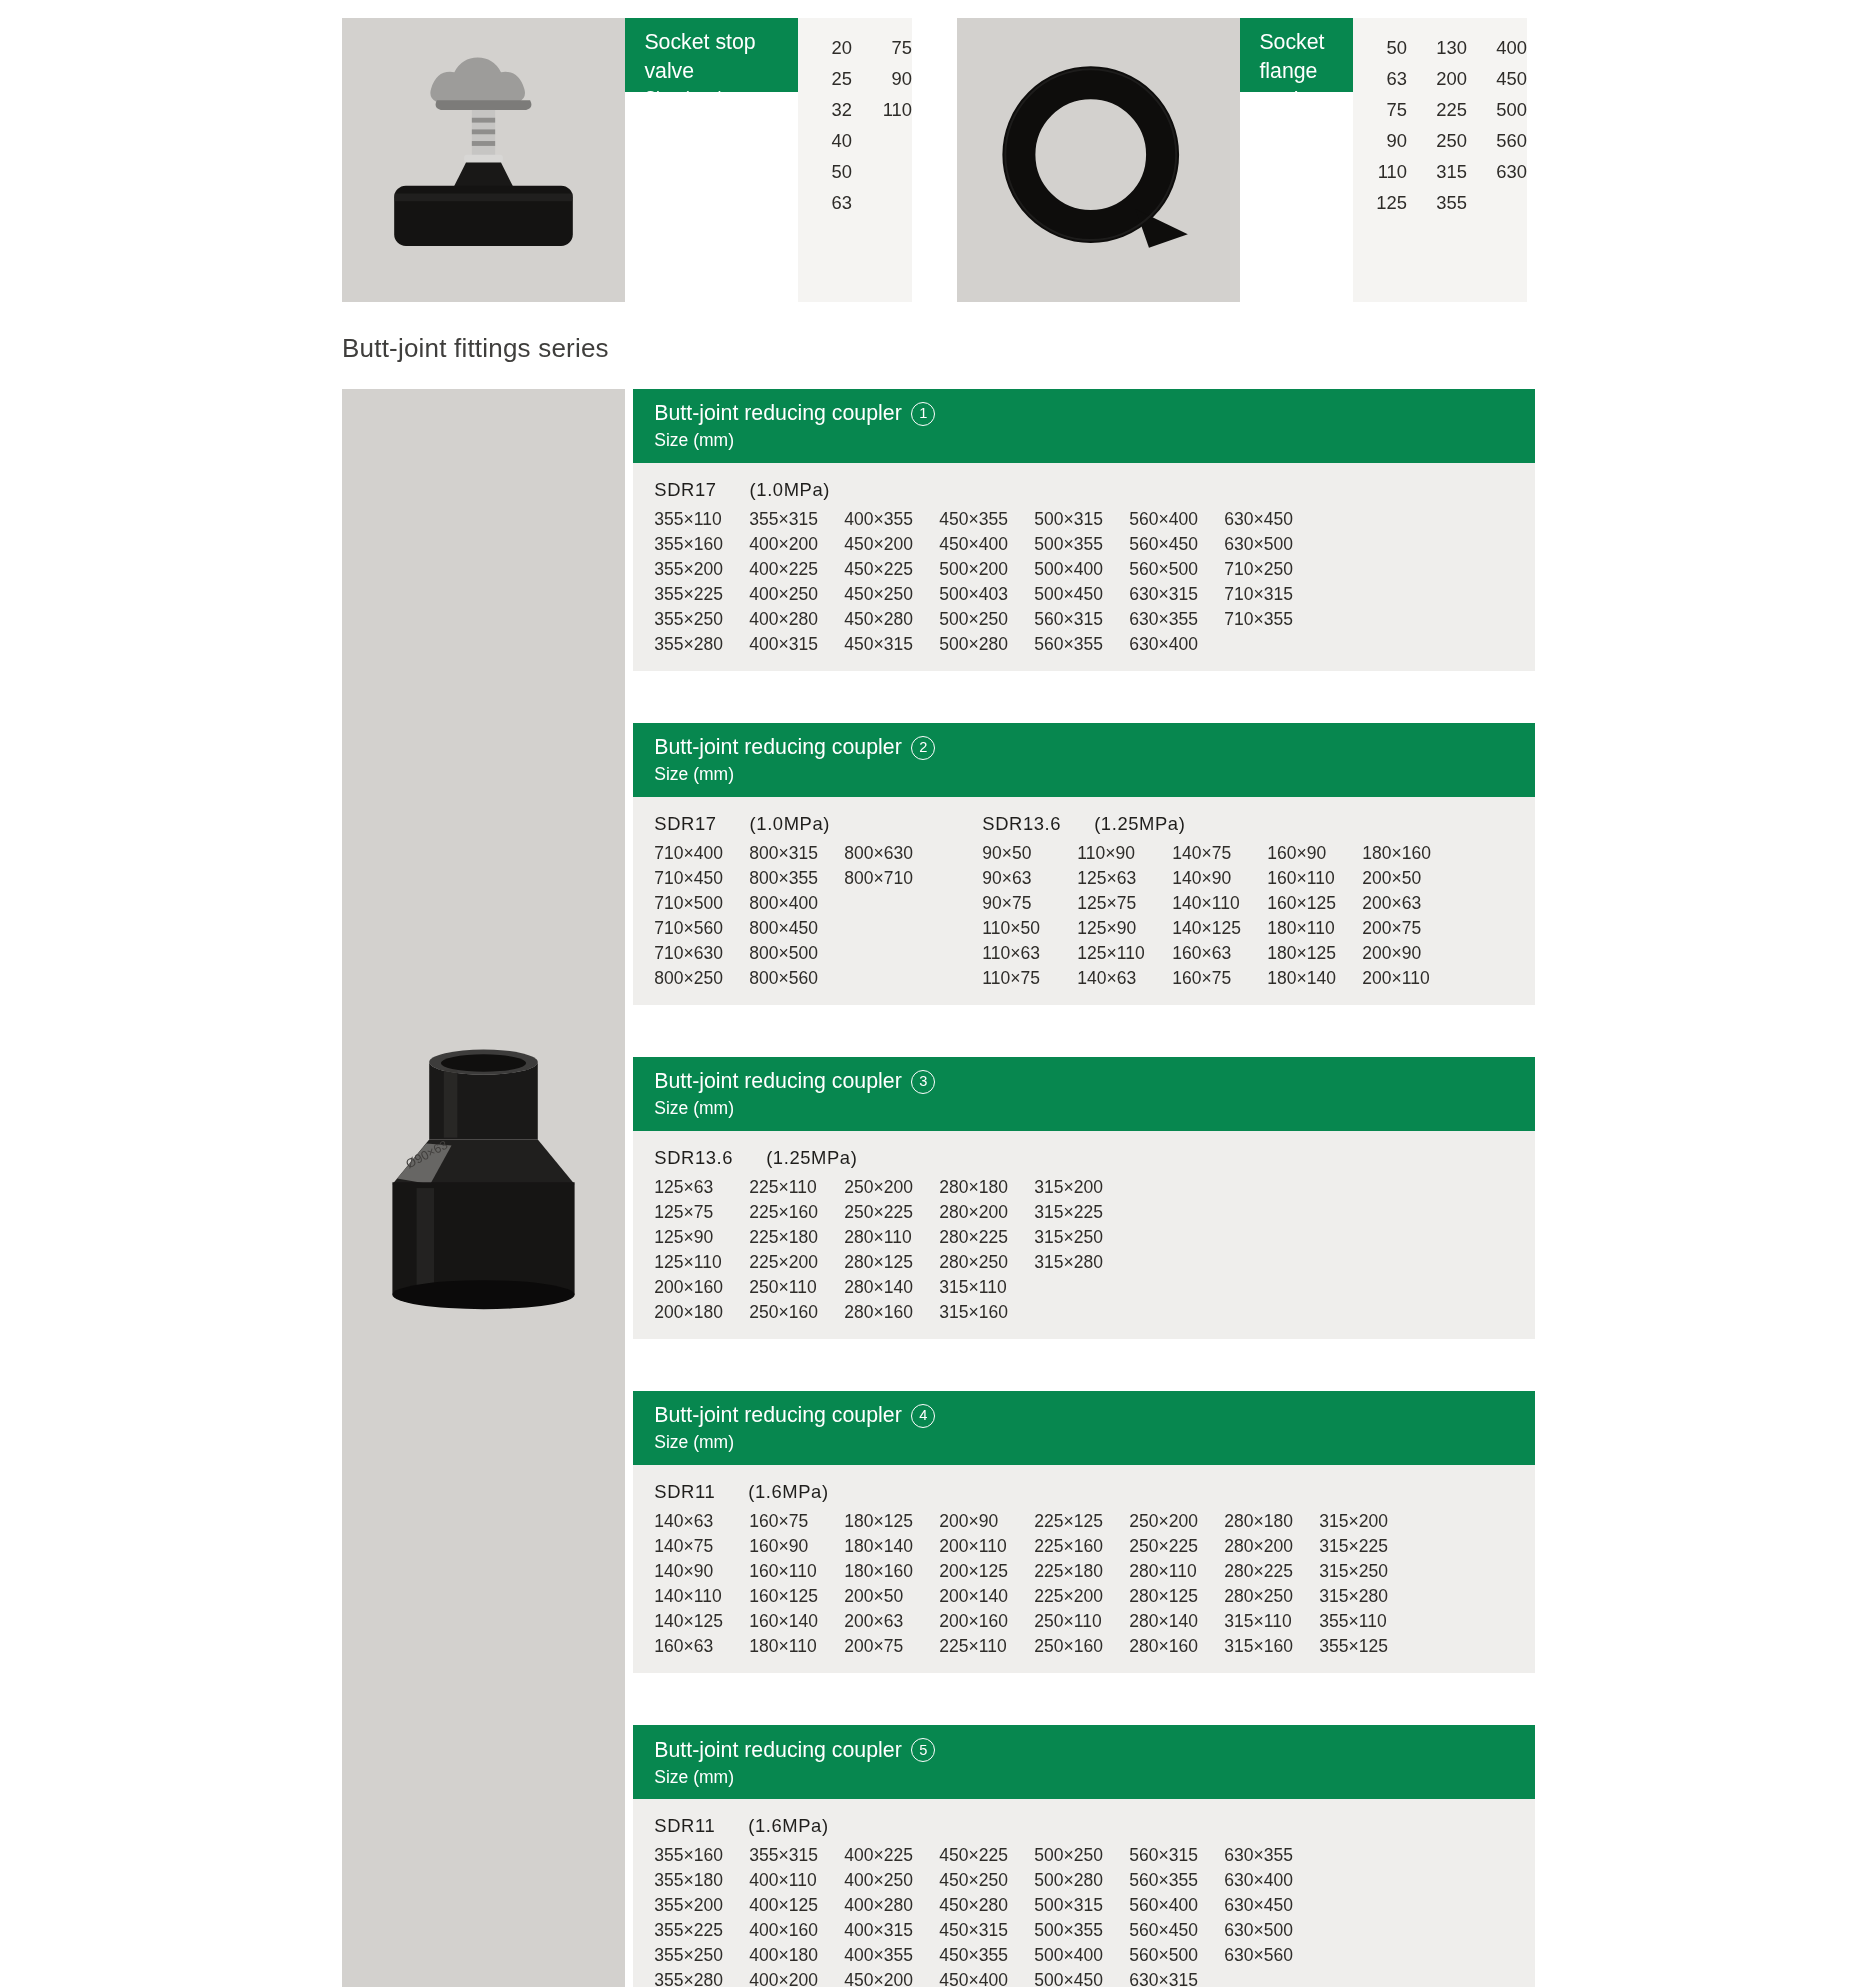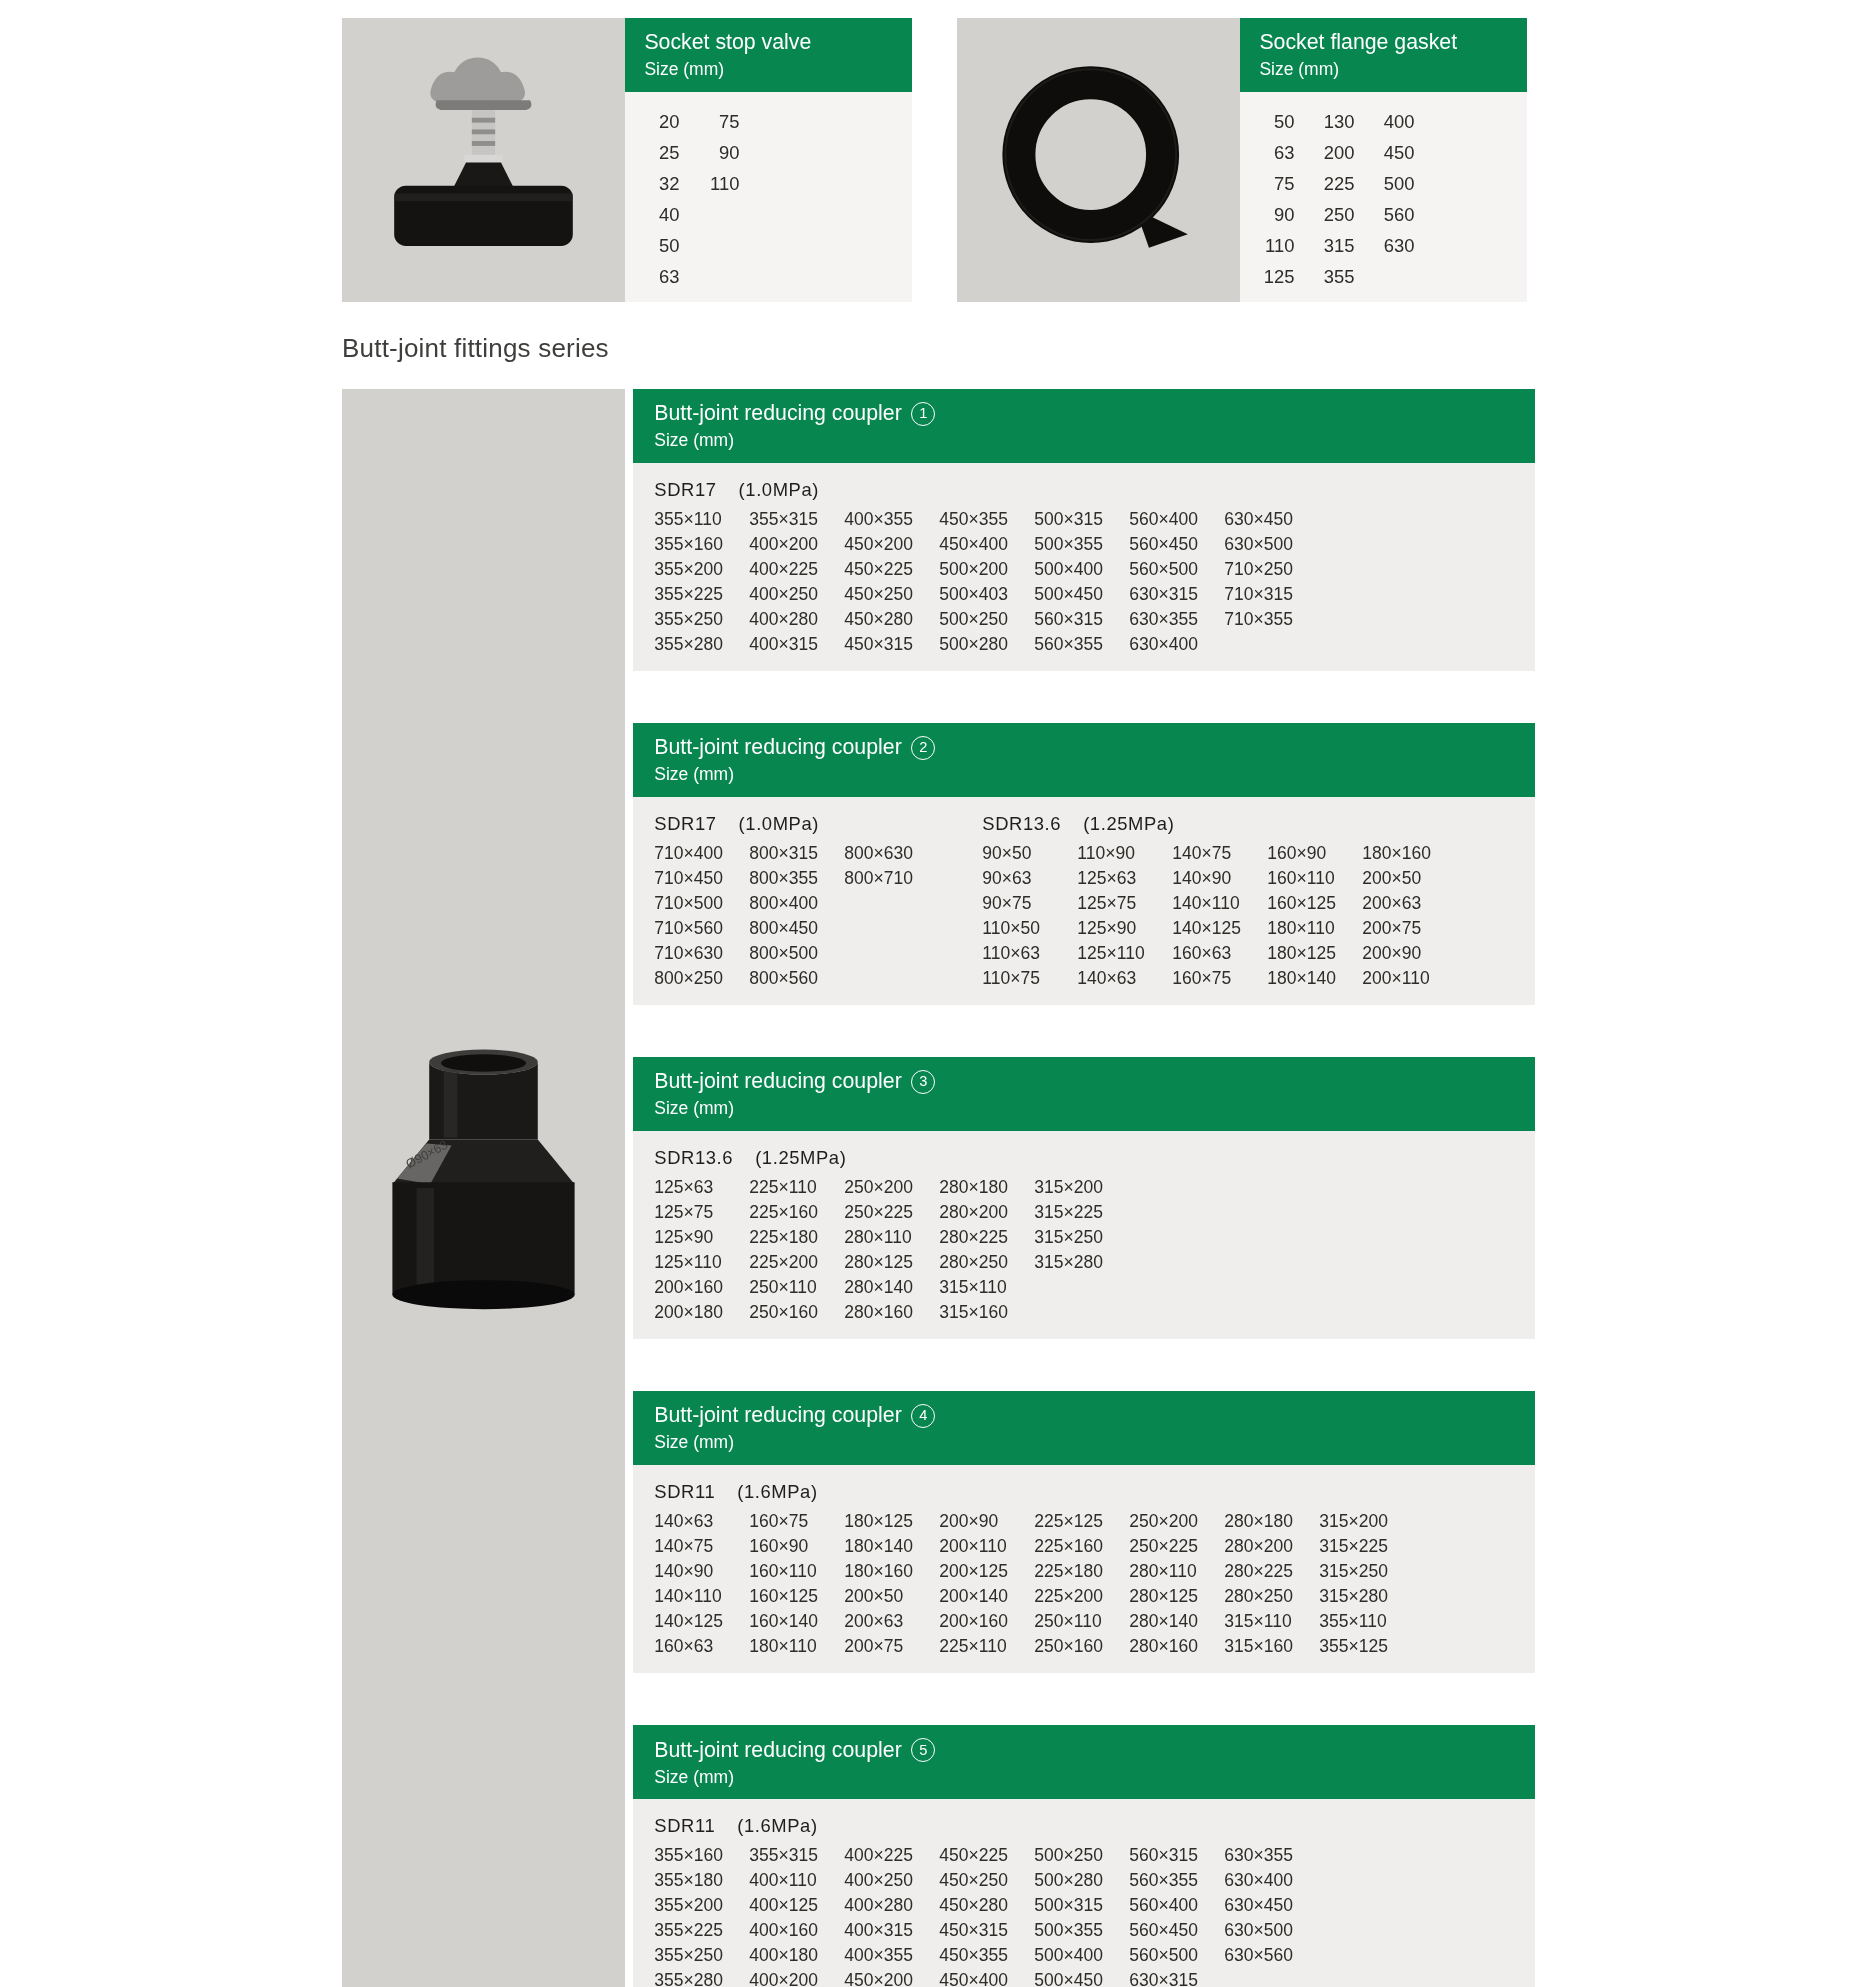--- a/index.html
+++ b/index.html
@@ -8,21 +8,21 @@
     background:#ffffff;
     font-family:"Liberation Sans", sans-serif;
     color:#2e2c29;
   }
   .page{position:absolute;left:342px;top:17.5px;width:1186px;}
 
   
   .top-row{display:flex;gap:44px;}
   .card{display:flex;width:571px;height:284px;}
   .card-photo{width:283px;height:284px;background:var(--photo-bg);display:flex;align-items:center;justify-content:center;flex:0 0 auto;}
-  .card-table{width:287px;display:flex;flex-direction:column;flex:0 0 auto;}
+  .card-table{width:287px;display:flex;flex:0 0 auto;}
   .card-head{background:var(--green);color:#fff;height:74px;box-sizing:border-box;padding:10.7px 0 0 19.4px;}
   .card-title{font-size:21.3px;line-height:29px;}
   .card-sub{font-size:17.5px;line-height:25px;}
   .card-body{flex:1;background:var(--card-bg);padding:14.6px 0 0 19.4px;display:flex;gap:25px;}
   .card-body .col{min-width:35px;text-align:right;}
   .card-body .val{font-size:18.4px;line-height:31px;}
 
   
   .section-heading{font-size:26px;font-weight:400;color:#3f3e3c;margin:31px 0 25px 0;letter-spacing:0.2px;}
 
@@ -31,21 +31,21 @@
   .photo-rail{width:283px;flex:0 0 auto;background:var(--photo-bg);position:relative;}
   .coupler-photo{position:absolute;left:0;top:644px;width:283px;height:283px;display:flex;align-items:center;justify-content:center;}
   .tables-col{width:902px;flex:0 0 auto;display:flex;flex-direction:column;gap:52px;}
 
   .ftable{width:100%;padding-left:8px;}
   .ftable-head{background:var(--green);color:#fff;height:74px;box-sizing:border-box;padding:10.7px 0 0 21.3px;}
   .ftable-title{font-size:21.3px;line-height:29px;display:flex;align-items:center;gap:9.7px;}
   .badge{display:inline-flex;align-items:center;justify-content:center;width:24px;height:24px;border:1.5px solid #fff;border-radius:50%;font-size:14.6px;box-sizing:border-box;}
   .ftable-sub{font-size:17.5px;line-height:24px;}
   .ftable-body{background:var(--table-bg);box-sizing:border-box;padding:12.6px 0 13.6px 21.3px;display:flex;gap:62px;}
-  .spec-line{font-size:18.4px;line-height:29px;color:#1f1e1c;letter-spacing:0.6px;display:flex;gap:22px;margin-bottom:2.9px;}
+  .spec-line{font-size:18.4px;line-height:29px;color:#1f1e1c;letter-spacing:0.6px;display:flex;gap:33px;margin-bottom:2.9px;}
   .cols{display:flex;gap:19px;}
   .col{min-width:76px;}
   .val{font-size:17.5px;line-height:25px;white-space:nowrap;}
 </style>
 </head>
 <body style="--green: #07874f; --table-bg: #efeeec; --card-bg: #f5f4f2; --photo-bg: #d3d1ce;">
 
 <div class="page">
 
   <div class="top-row">

